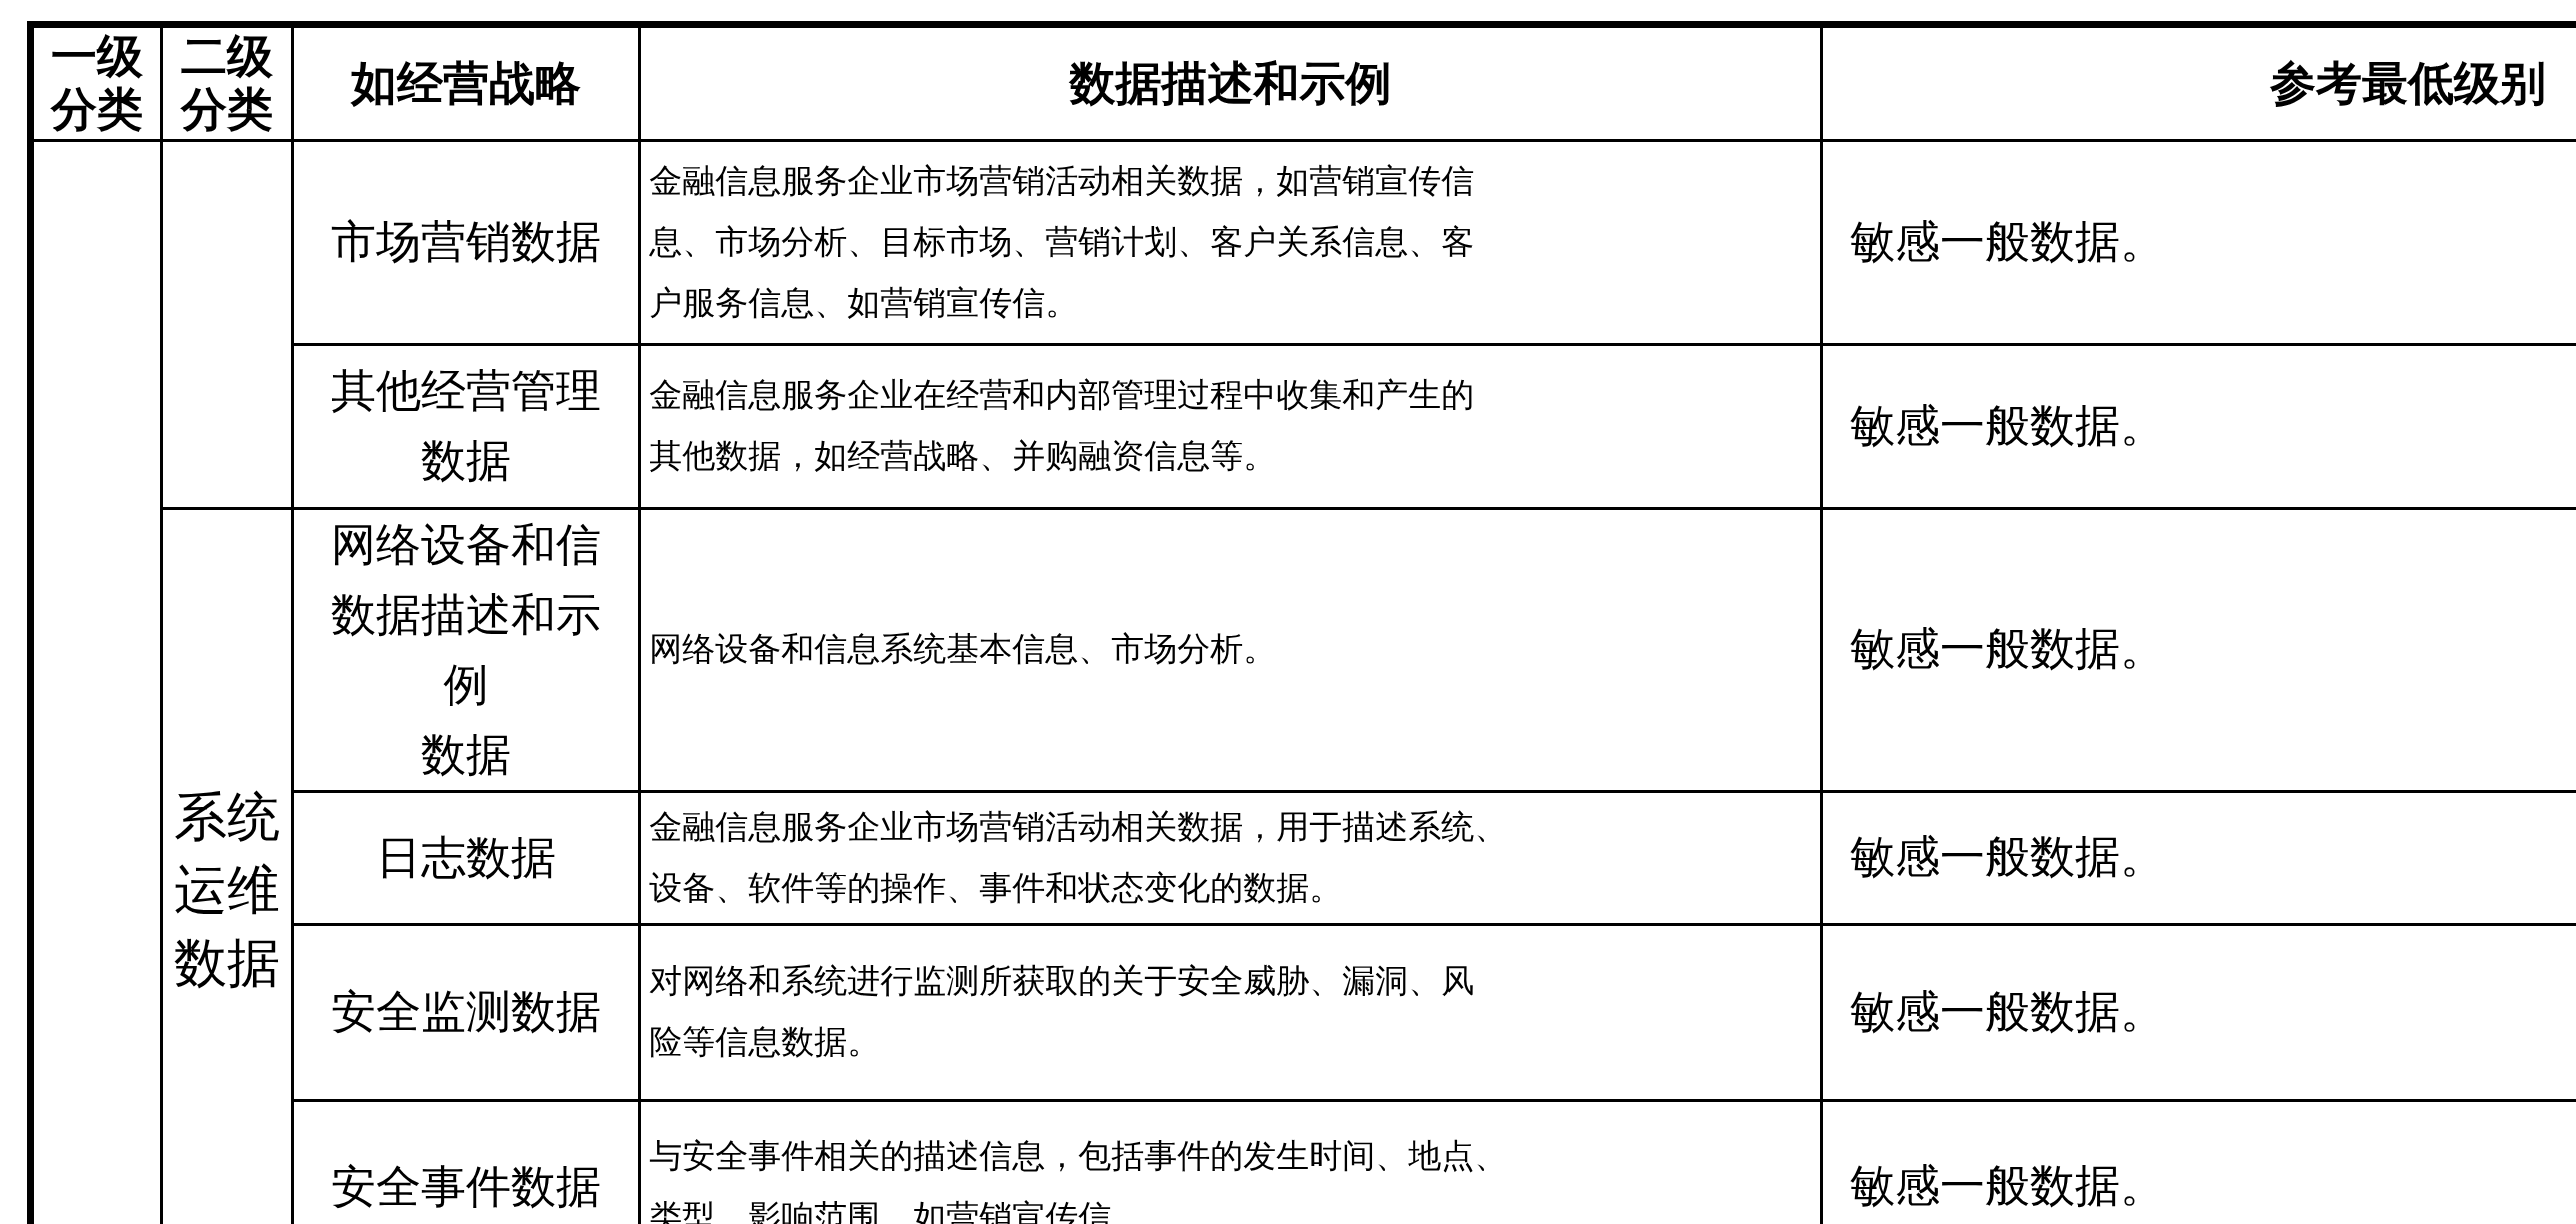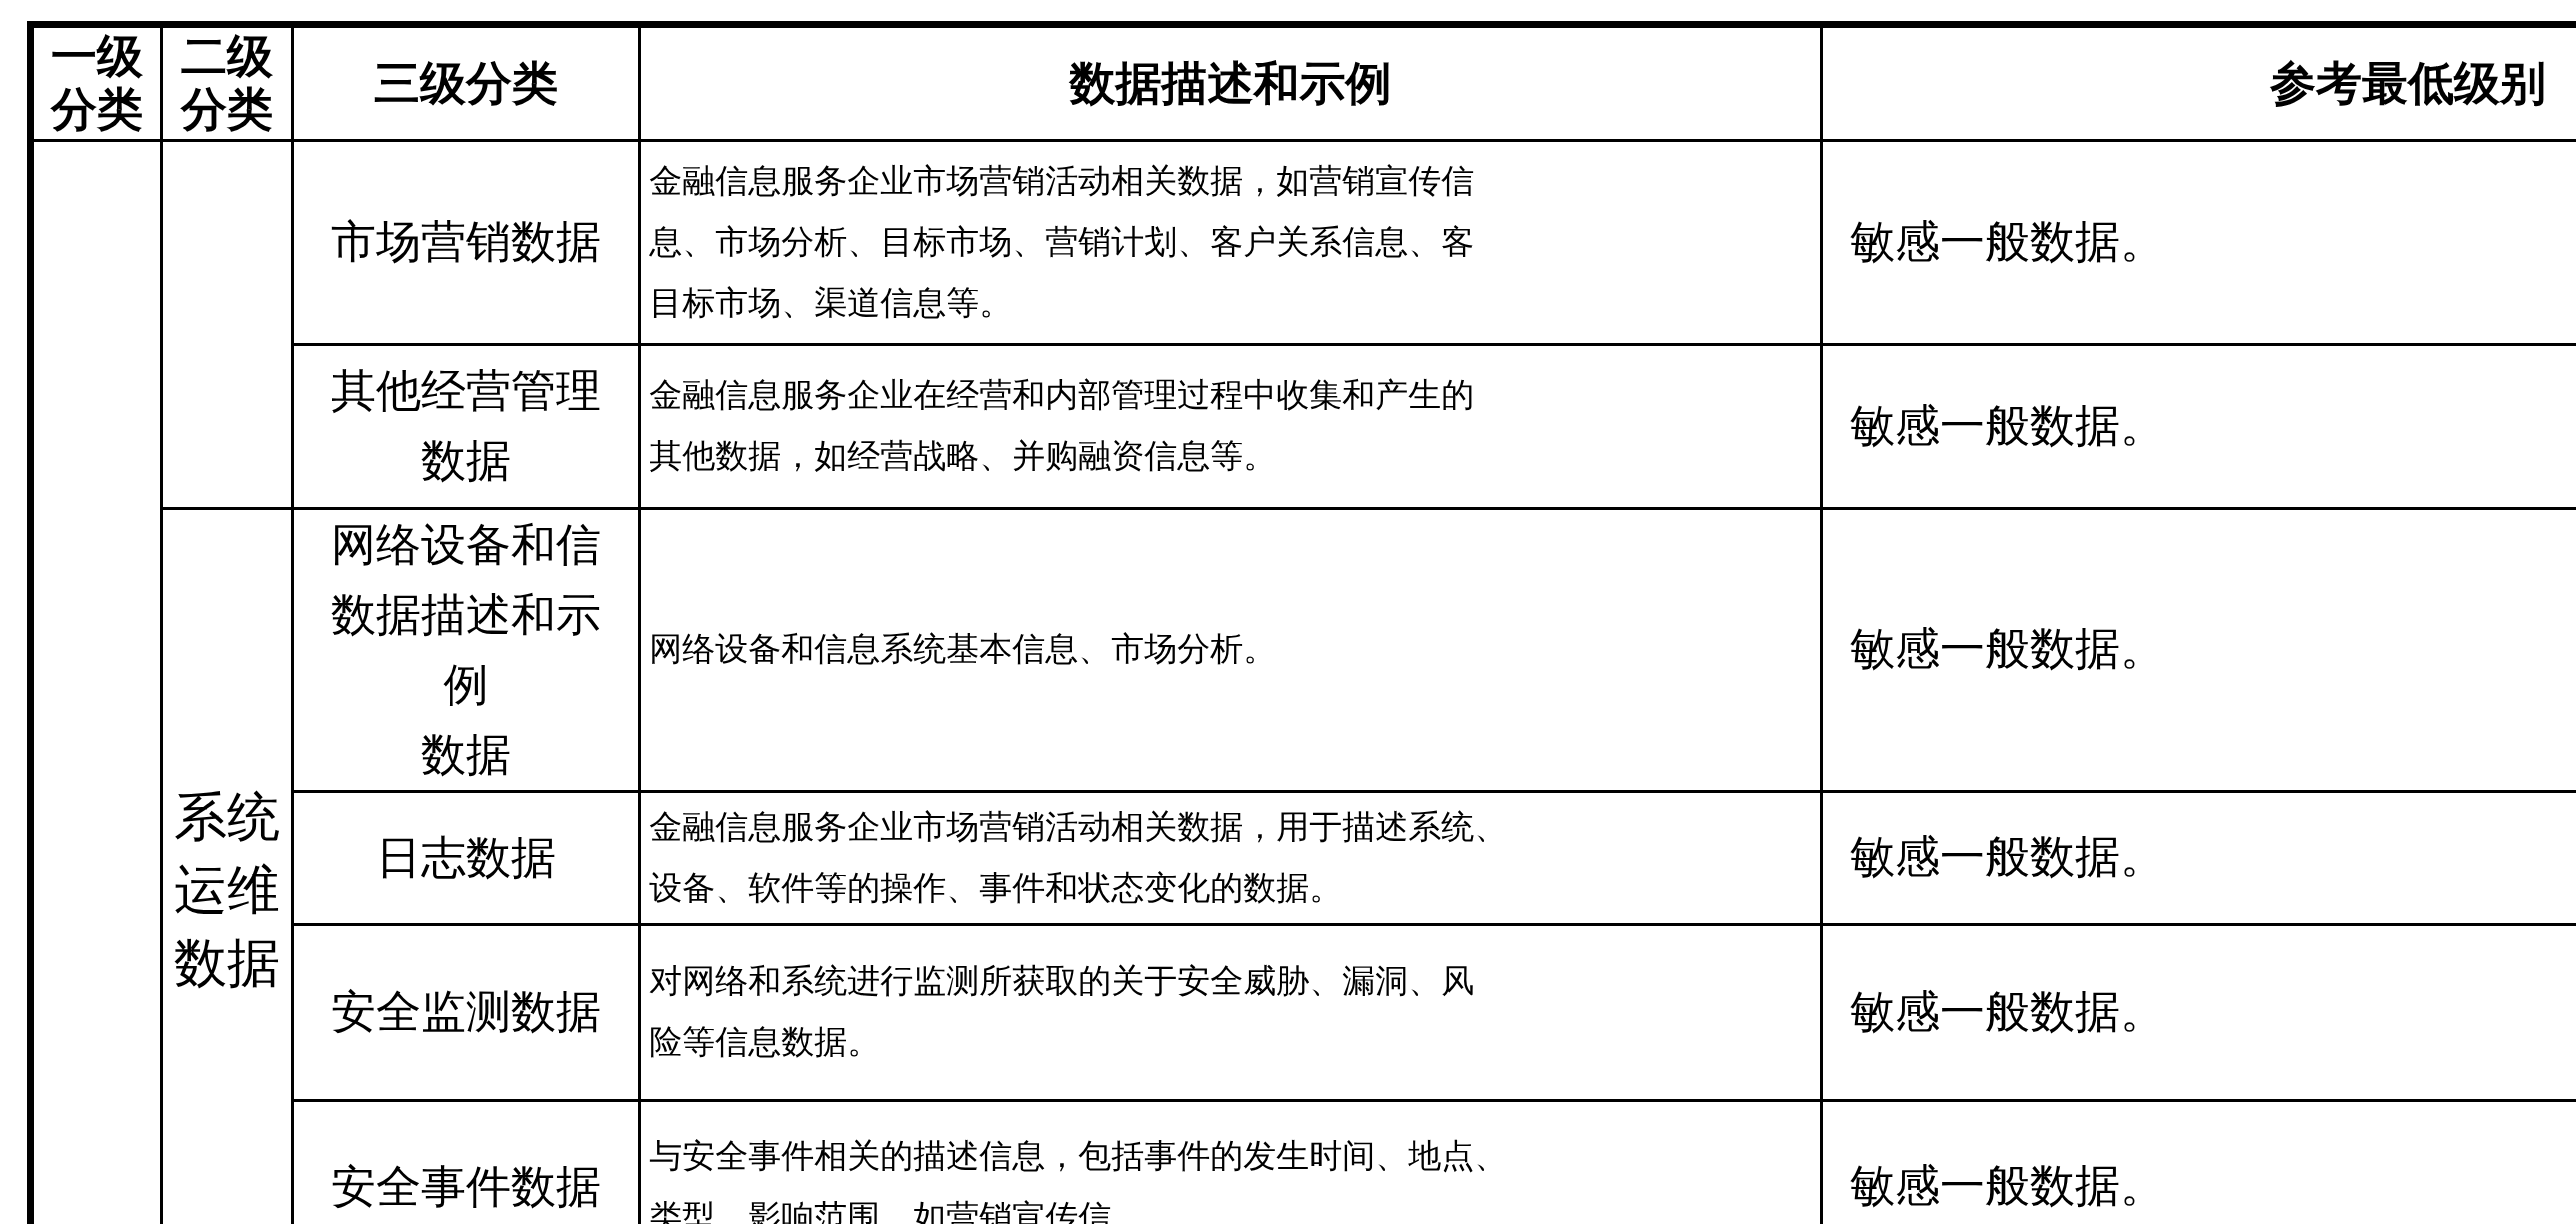--- a/index.html
+++ b/index.html
@@ -92,35 +92,35 @@
   <tbody>
       <tr class="h-head">
     <th class="c-head">
       <div>一级</div>
       <div>分类</div>
     </th>
     <th class="c-head">
       <div>二级</div>
       <div>分类</div>
     </th>
-    <th class="c-head">三级分类</th>
+    <th class="c-head">如经营战略</th>
     <th class="c-head">数据描述和示例</th>
     <th class="c-head">参考最低级别</th>
   </tr>
 
   <tr class="h-r1">
     <td class="c-l1" rowspan="6"></td>
     <td class="c-l2" rowspan="2"></td>
     <td class="c-cat">
       <div>市场营销数据</div>
     </td>
     <td class="c-desc">
       <div>金融信息服务企业市场营销活动相关数据，如营销宣传信</div>
       <div>息、市场分析、目标市场、营销计划、客户关系信息、客</div>
-      <div>目标市场、渠道信息等。</div>
+      <div>户服务信息、如营销宣传信。</div>
     </td>
     <td class="c-min">敏感一般数据。</td>
   </tr>
 
   <tr class="h-r2">
     <td class="c-cat">
       <div>其他经营管理</div>
       <div>数据</div>
     </td>
     <td class="c-desc">

